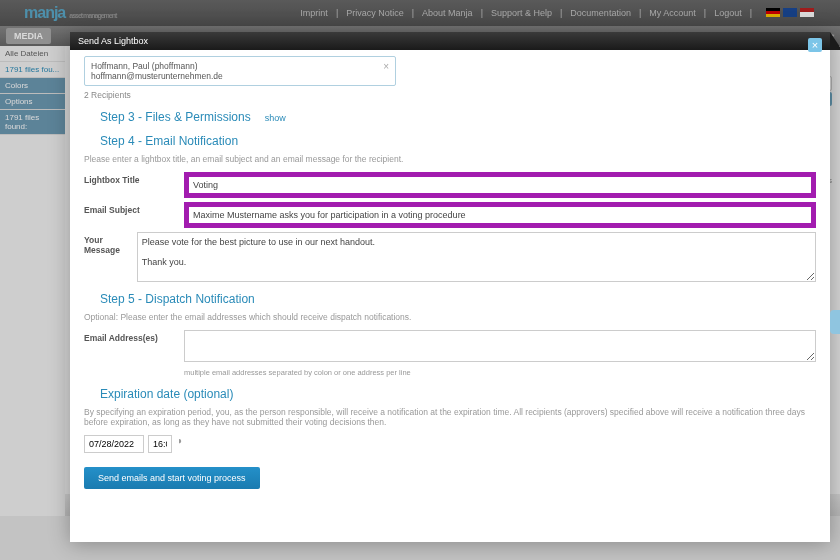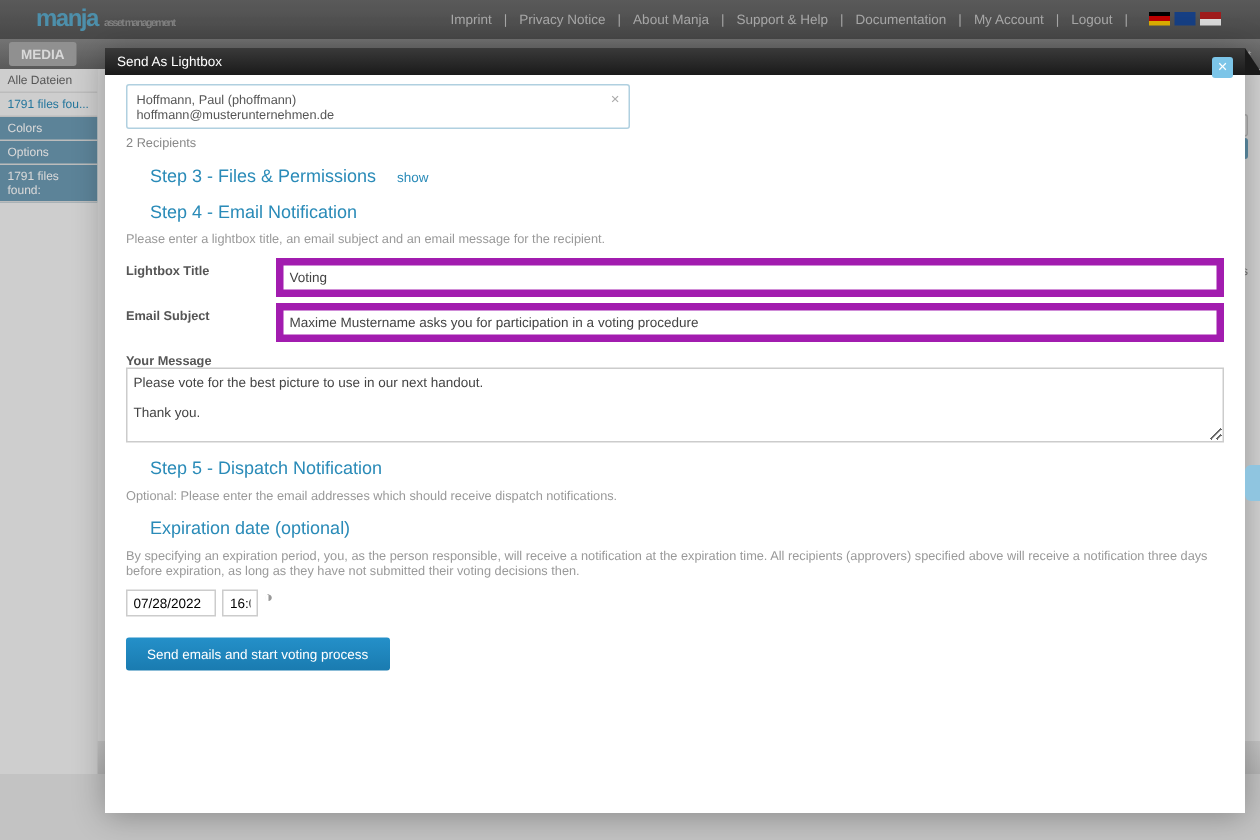--- a/index.html
+++ b/index.html
@@ -25,21 +25,21 @@
 .filecount{position:absolute;right:8px;top:8px;font-size:8px;color:#888}
 .toolbar{position:absolute;bottom:0;left:0;right:0;height:22px;background:linear-gradient(#e8e8e8,#d5d5d5);display:flex;align-items:center;gap:12px;padding:0 10px;font-size:9px;color:#666}
 .tb-ico{width:12px;height:12px;background:#8db8d4;border-radius:2px;display:inline-block;margin-right:3px;vertical-align:middle}
 .tb-item{display:flex;align-items:center}
 .overlay{position:absolute;inset:0;background:rgba(0,0,0,0.15);z-index:10}
 .modal{position:absolute;left:70px;top:32px;right:10px;bottom:18px;background:#fff;z-index:20;display:flex;flex-direction:column;box-shadow:0 2px 20px rgba(0,0,0,0.3)}
 .modal-head{background:linear-gradient(#3a3a3a,#1a1a1a);color:#fff;font-size:9px;padding:4px 8px;display:flex;align-items:flex-start;position:relative}
 .modal-head::after{content:"";position:absolute;right:-12px;top:0;border-top:18px solid transparent;border-left:12px solid #1a1a1a}
 .close-x{position:absolute;right:8px;top:6px;width:14px;height:14px;background:#7cc5e8;color:#fff;border-radius:2px;display:flex;align-items:center;justify-content:center;font-size:11px;cursor:pointer;z-index:30}
 .modal-body{padding:6px 14px;overflow-y:auto;flex:1;color:#444}
-.recipient-box{border:1px solid #b0d0e0;border-radius:2px;padding:4px 6px;font-size:8.5px;color:#555;position:relative;margin-bottom:4px;width:336px}
+.recipient-box{border:1px solid #b0d0e0;border-radius:2px;padding:4px 6px;font-size:8.5px;color:#555;position:relative;margin-bottom:4px;width:312px}
 .recipient-box .rm{position:absolute;right:6px;top:4px;color:#aaa;font-size:10px}
 .small-grey{font-size:8.5px;color:#888;margin-bottom:10px}
 .step-h{color:#2a8bb8;font-size:12px;margin:10px 16px 6px}
 .show-link{color:#2a8bb8;font-size:9px;margin-left:14px}
 .hint{color:#999;font-size:8.5px;margin-bottom:8px}
 .field-row{display:flex;align-items:flex-start;margin-bottom:4px}
 .field-label{width:100px;font-size:8.5px;color:#555;font-weight:bold;padding-top:3px}
 .field-input{flex:1}
 .txt{width:100%;border:5px solid #a21caf;font-size:9px;padding:3px 4px;color:#444}
 .ta{width:100%;border:1px solid #ccc;font-size:9px;padding:4px;color:#444;height:50px;resize:vertical}
@@ -174,29 +174,34 @@
     <div class="hint">Please enter a lightbox title, an email subject and an email message for the recipient.</div>
 
     <div class="field-row">
       <div class="field-label">Lightbox Title</div>
       <div class="field-input"><input class="txt" value="Voting" style=""></div>
     </div>
     <div class="field-row">
       <div class="field-label">Email Subject</div>
       <div class="field-input"><input class="txt" value="Maxime Mustername asks you for participation in a voting procedure" style=""></div>
     </div>
-    <div class="field-row" style="flex-direction:column">
+    <div class="field-row" style="flex-direction:row">
       <div class="field-label" style="width:auto">Your Message</div>
       <textarea class="ta" style="">Please vote for the best picture to use in our next handout.
 
 Thank you.</textarea>
     </div>
 
     <div class="step-h">Step 5 - Dispatch Notification</div>
     <div class="hint">Optional: Please enter the email addresses which should receive dispatch notifications.</div>
+    <div class="field-row">
+      <div class="field-label">Email Address(es)</div>
+      <div class="field-input"><textarea class="ta ta-big" style=""></textarea></div>
+    </div>
+    <div class="helper">multiple email addresses separated by colon or one address per line</div>
 
     <div class="step-h">Expiration date (optional)</div>
     <div class="hint">By specifying an expiration period, you, as the person responsible, will receive a notification at the expiration time. All recipients (approvers) specified above will receive a notification three days before expiration, as long as they have not submitted their voting decisions then.</div>
     <div class="date-row">
       <input class="date-in" value="07/28/2022" style="">
       <input class="date-in" style="width: 24px;" value="16:00">
       <span class="clk">◑</span>
     </div>
 
     <button class="submit-btn">Send emails and start voting process</button>

